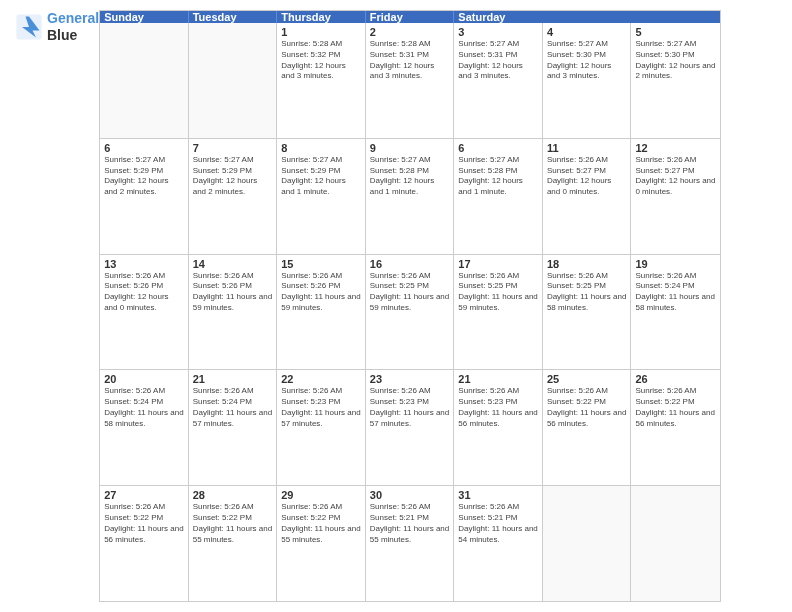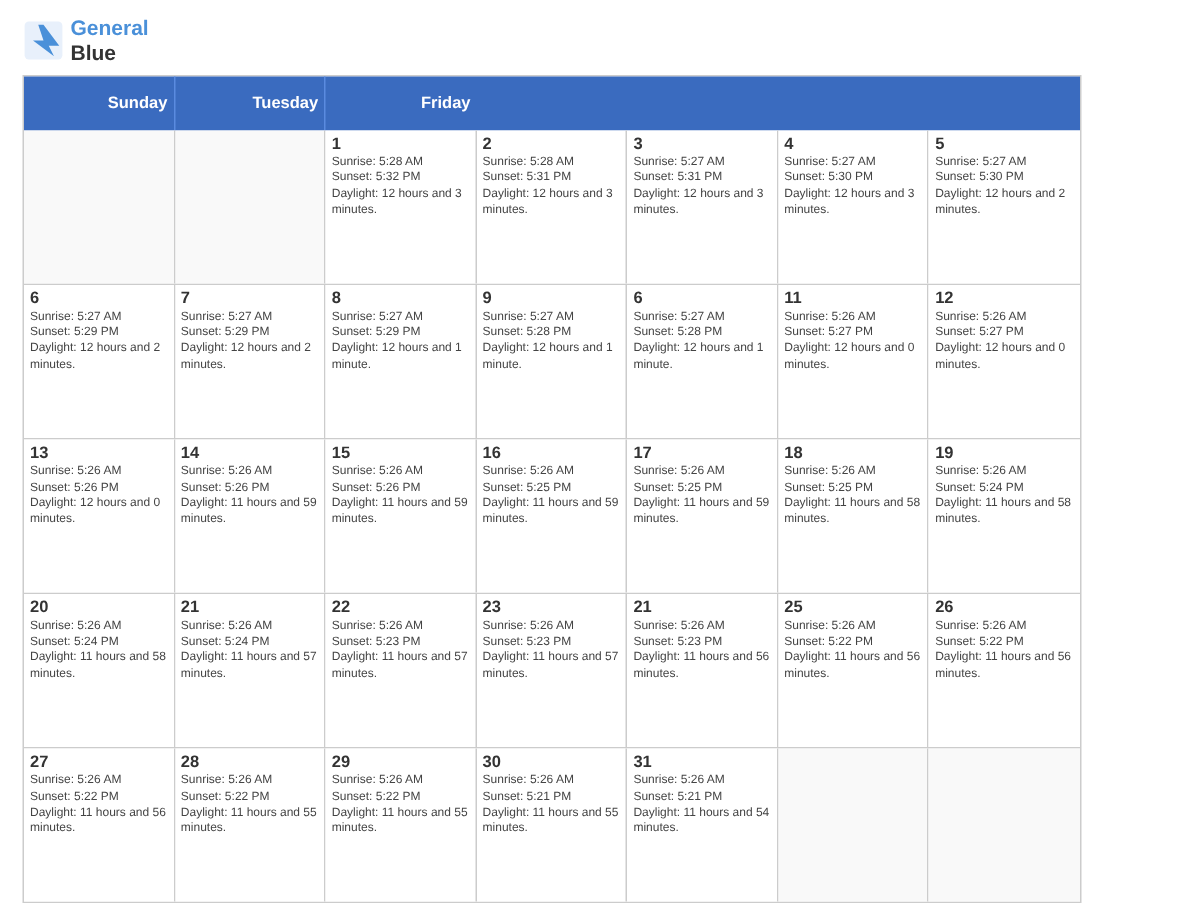--- a/index.html
+++ b/index.html
@@ -8,21 +8,21 @@
       height: 612px;
       font-family: Arial, sans-serif;
       background: #fff;
       overflow: hidden;
     }
     .page {
       width: 736px;
       height: 612px;
       padding: 10px 15px;
       display: flex;
-      flex-direction: column;
+      flex-direction: row;
       border-radius: 17px;
     }
     .header {
       display: flex;
       justify-content: space-between;
       align-items: flex-start;
       margin-bottom: 6px;
     }
     .logo {
       display: flex;
@@ -63,23 +63,23 @@
     }
     .cal-header-row {
       display: grid;
       grid-template-columns: repeat(7, 1fr);
       background: #3a6bbf;
     }
     .cal-header-cell {
       color: #fff;
       font-size: 11px;
       font-weight: bold;
-      padding: 12px 4px;
+      padding: 0 4px;
       border-right: 1px solid #5a8be0;
-      text-align: right;
+      text-align: left;
     }
     .cal-header-cell:last-child { border-right: none; }
     .cal-body {
       flex: 1;
       display: flex;
       flex-direction: column;
     }
     .cal-week {
       display: grid;
       grid-template-columns: repeat(7, 1fr);
@@ -129,21 +129,23 @@
     <div class="title-block">
       <div class="main-title"></div>
       <div class="subtitle"></div>
     </div>
   </div>
 
   <div class="calendar">
     <div class="cal-header-row">
     <div class="cal-header-cell">Sunday</div>
         <div class="cal-header-cell">Tuesday</div>
+        <div class="cal-header-cell">Thursday</div>
         <div class="cal-header-cell">Friday</div>
+        <div class="cal-header-cell">Saturday</div>
       </div>
     <div class="cal-body">
     <div class="cal-week">
           <div class="cal-cell empty"></div>
           <div class="cal-cell empty"></div>
           <div class="cal-cell">
             <span class="day-num">1</span>
             <div class="day-info" style="white-space: pre-line;">Sunrise: 5:28 AM
 Sunset: 5:32 PM
 Daylight: 12 hours and 3 minutes.</div>

